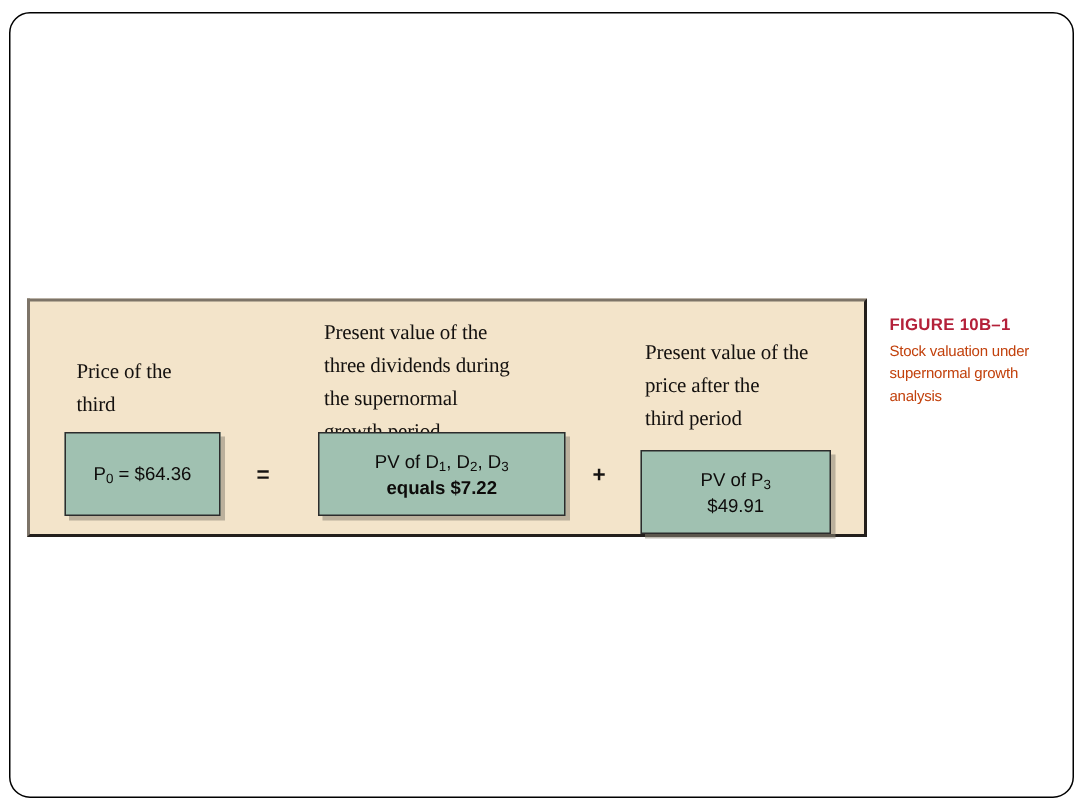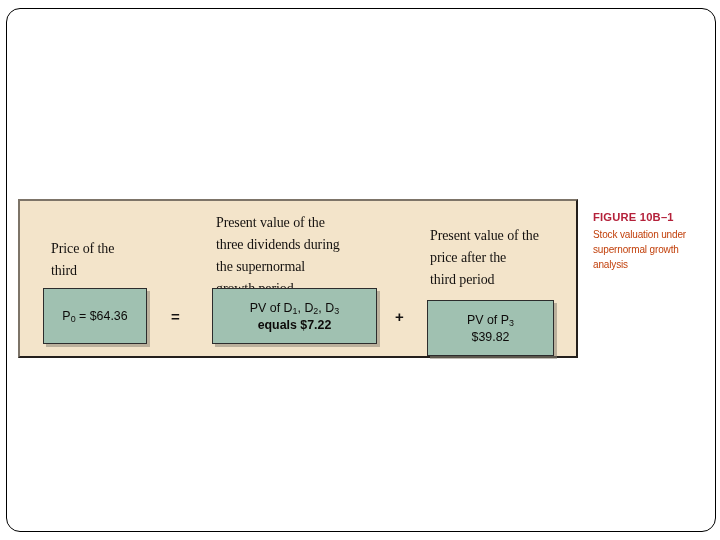--- a/index.html
+++ b/index.html
@@ -157,21 +157,21 @@
       <span class="box-line"><span>PV of D</span><sub>1</sub><span>, D</span><sub>2</sub><span>, D</span><sub>3</sub></span>
       <span class="box-line bold">equals $7.22</span>
     </span>
   </div>
 
   <div class="operator" id="operator-plus">+</div>
 
   <div class="value-box" id="box-priceafter">
     <span class="box-inner">
       <span class="box-line"><span>PV of P</span><sub>3</sub></span>
-      <span class="box-line">$39.82</span>
+      <span class="box-line">$49.91</span>
     </span>
   </div>
 
   <div id="figure-caption-block">
     <div id="figure-number">FIGURE 10B–1</div>
     <div id="figure-description">Stock valuation under
 supernormal growth
 analysis</div>
   </div>
 

